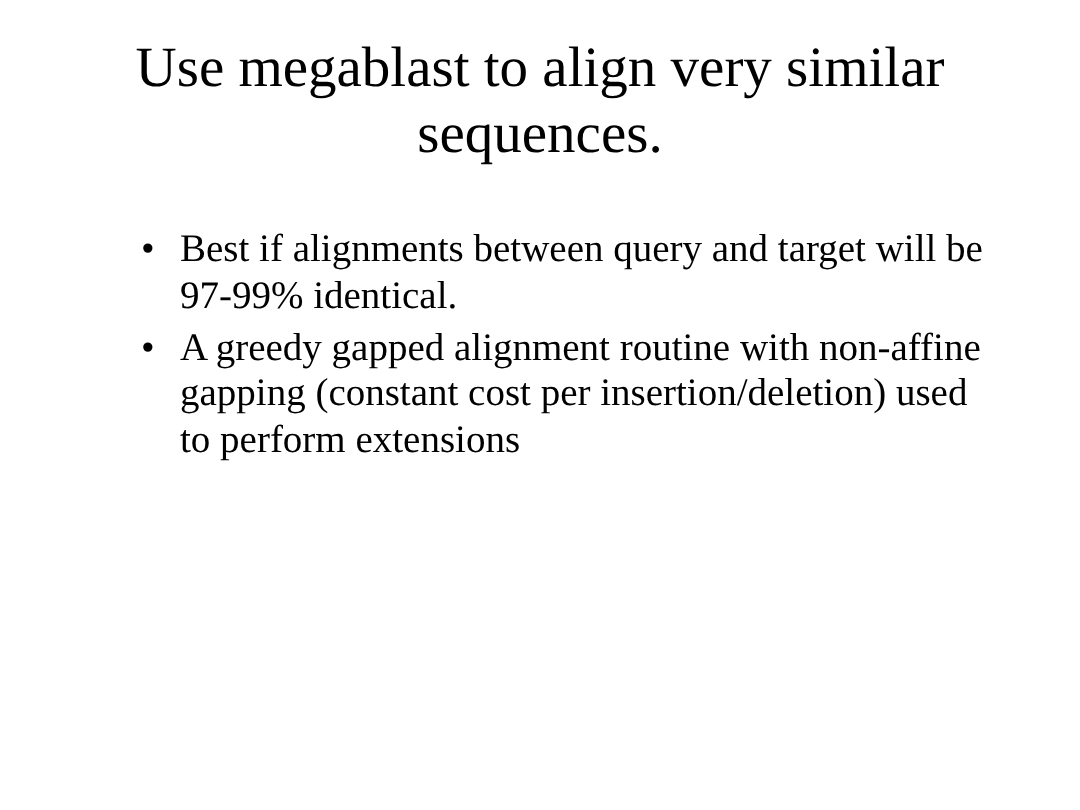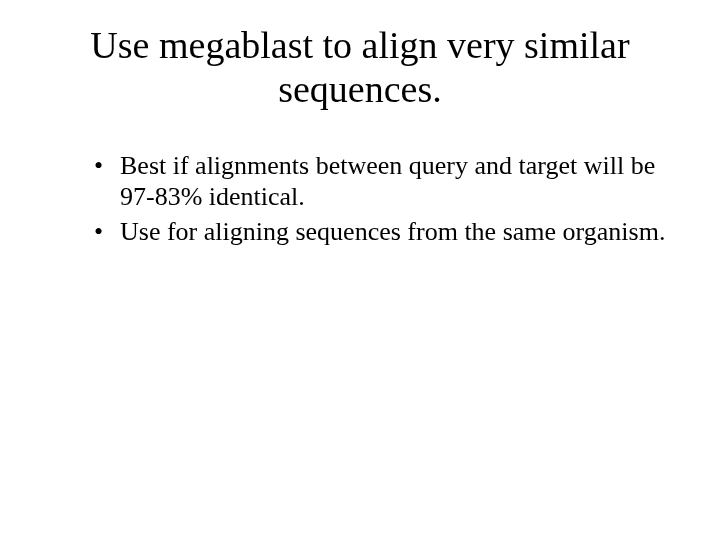--- a/index.html
+++ b/index.html
@@ -9,16 +9,16 @@
   .bullets { list-style: none; padding-left: 44px; }
   .bullets li { position: relative; font-size: 26px; line-height: 1.18; margin-bottom: 4px; padding-left: 26px; }
   .bullets li::before { content: "•"; position: absolute; left: 0; top: 0; font-size: 26px; }
 </style>
 </head>
 <body>
 
 <div class="slide">
   <h1 class="title">Use megablast to align very similar sequences.</h1>
   <ul class="bullets">
-    <li>Best if alignments between query and target will be 97-83% identical.</li>
-    <li>Use for aligning sequences from the same organism.</li>
+    <li>Best if alignments between query and target will be 97-99% identical.</li>
+    <li>A greedy gapped alignment routine with non-affine gapping (constant cost per insertion/deletion) used to perform extensions</li>
   </ul>
 </div>
 
 </body></html>

